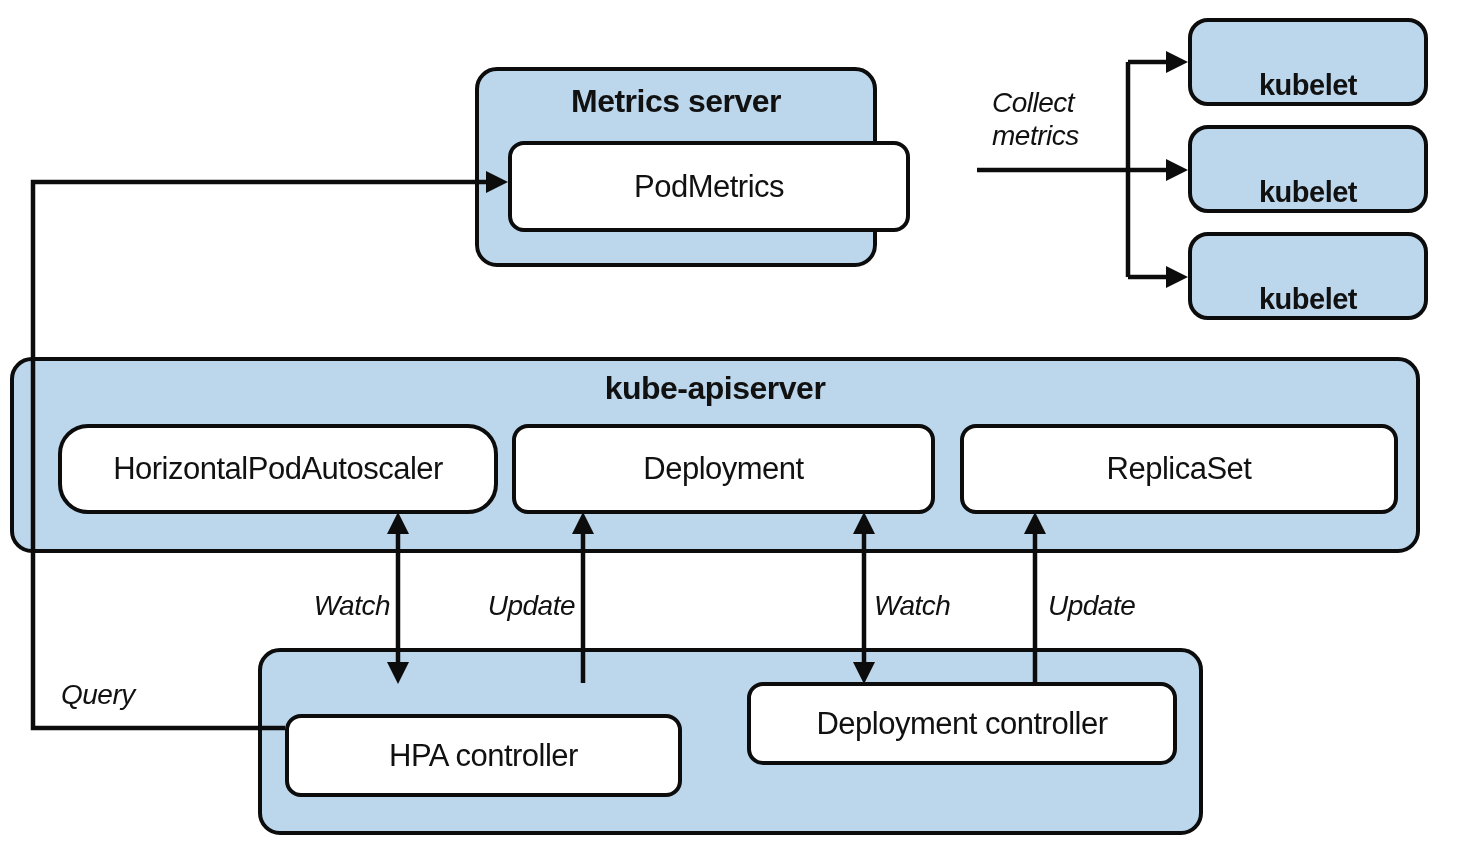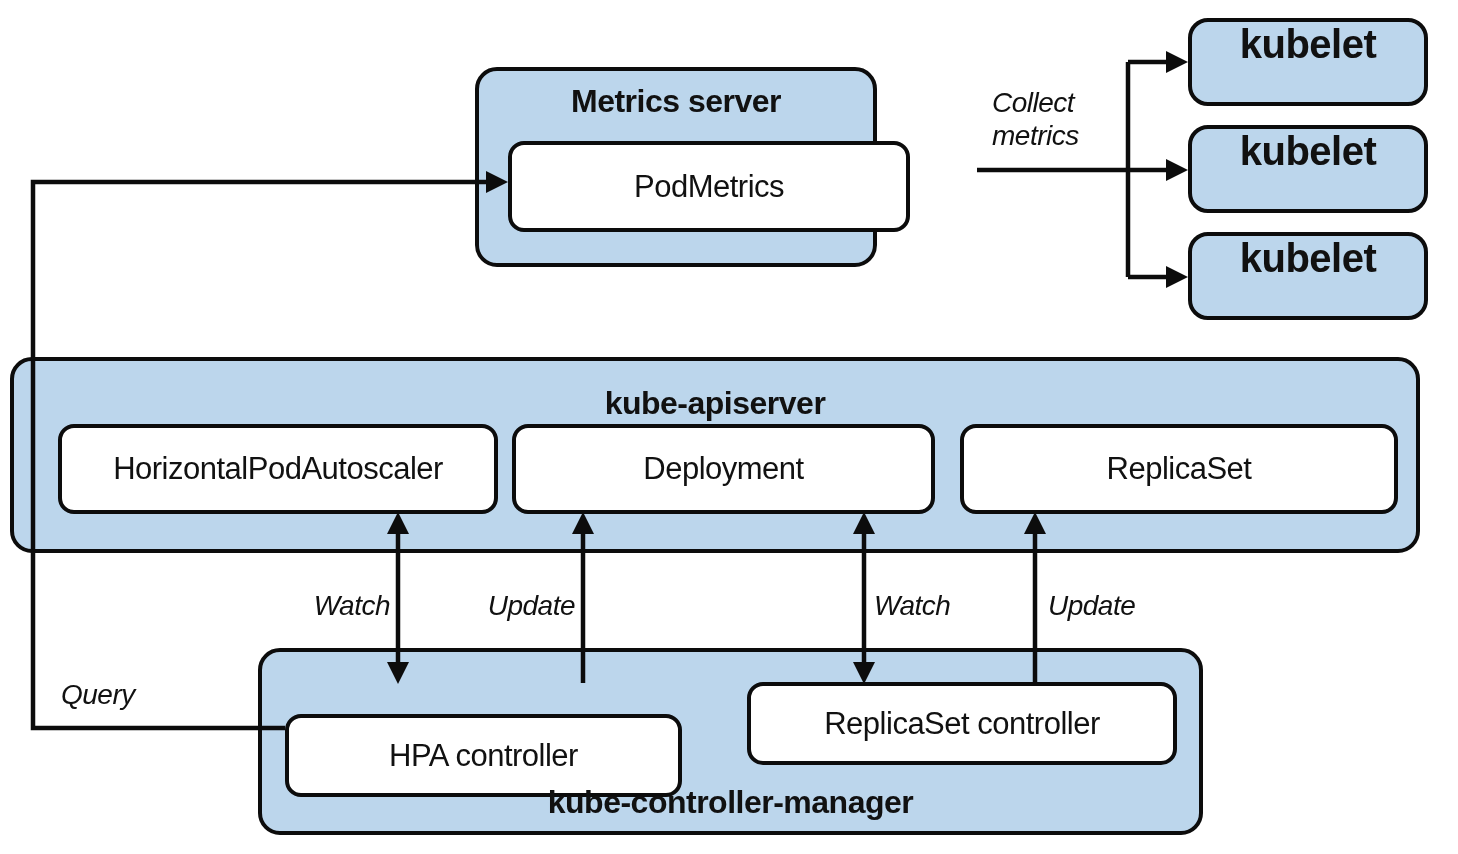--- a/index.html
+++ b/index.html
@@ -31,22 +31,22 @@
   }
   .container-title{
     position:absolute;left:0;right:0;
     text-align:center;
     font-weight:bold;
     font-size:32px;
     letter-spacing:-0.5px;
     white-space:nowrap;
   }
   .kubelet{
-    display:flex;align-items:flex-start;justify-content:center;
-    font-weight:bold;font-size:40px;letter-spacing:-0.5px;
+    display:flex;align-items:flex-end;justify-content:center;
+    font-weight:bold;font-size:29px;letter-spacing:-0.5px;
   }
   .edge-label{
     position:absolute;
     font-style:italic;
     font-size:28px;
     letter-spacing:-0.5px;
     line-height:1.18;
     z-index:6;
   }
   #connectors{
@@ -79,40 +79,39 @@
     <span>kubelet</span>
   </div>
   <div class="bluebox kubelet" style="left:1188px;top:125px;width:240px;height:88px;border-radius:20px;">
     <span>kubelet</span>
   </div>
   <div class="bluebox kubelet" style="left:1188px;top:232px;width:240px;height:88px;border-radius:20px;">
     <span>kubelet</span>
   </div>
 
   <div class="bluebox" style="left:10px;top:357px;width:1410px;height:196px;">
-    <div class="container-title" style="top:24px;">kube-apiserver</div>
-    <div class="whitebox" style="left:44px;top:63px;width:440px;height:90px;">
+    <div class="container-title" style="top:9px;">kube-apiserver</div>
+    <div class="whitebox" style="left:44px;top:63px;width:440px;height:90px;border-radius:30px;">
       <span>HorizontalPodAutoscaler</span>
     </div>
     <div class="whitebox" style="left:946px;top:63px;width:438px;height:90px;">
       <span>ReplicaSet</span>
     </div>
     <div class="whitebox" style="left:498px;top:63px;width:423px;height:90px;">
       <span>Deployment</span>
     </div>
   </div>
 
   <div class="bluebox" style="left:258px;top:648px;width:945px;height:187px;">
     <div class="whitebox" style="left:23px;top:30px;width:397px;height:83px;margin-top:32px;">
       <span>HPA controller</span>
     </div>
     <div class="whitebox" style="left:485px;top:30px;width:430px;height:83px;">
-      <span>ReplicaSet controller</span>
+      <span>Deployment controller</span>
     </div>
-    <div class="container-title" style="bottom:10px;">kube-controller-manager</div>
   </div>
 
   <div class="edge-label" style="left:992px;top:86px;width:122px;text-align:left;">Collect metrics</div>
   <div class="edge-label" style="left:270px;top:589px;width:120px;text-align:right;">Watch</div>
   <div class="edge-label" style="left:455px;top:589px;width:120px;text-align:right;">Update</div>
   <div class="edge-label" style="left:874px;top:589px;width:120px;text-align:left;">Watch</div>
   <div class="edge-label" style="left:1048px;top:589px;width:130px;text-align:left;">Update</div>
   <div class="edge-label" style="left:61px;top:678px;width:120px;text-align:left;">Query</div>
 
   <svg id="connectors" width="1458" height="854" viewBox="0 0 1458 854">

